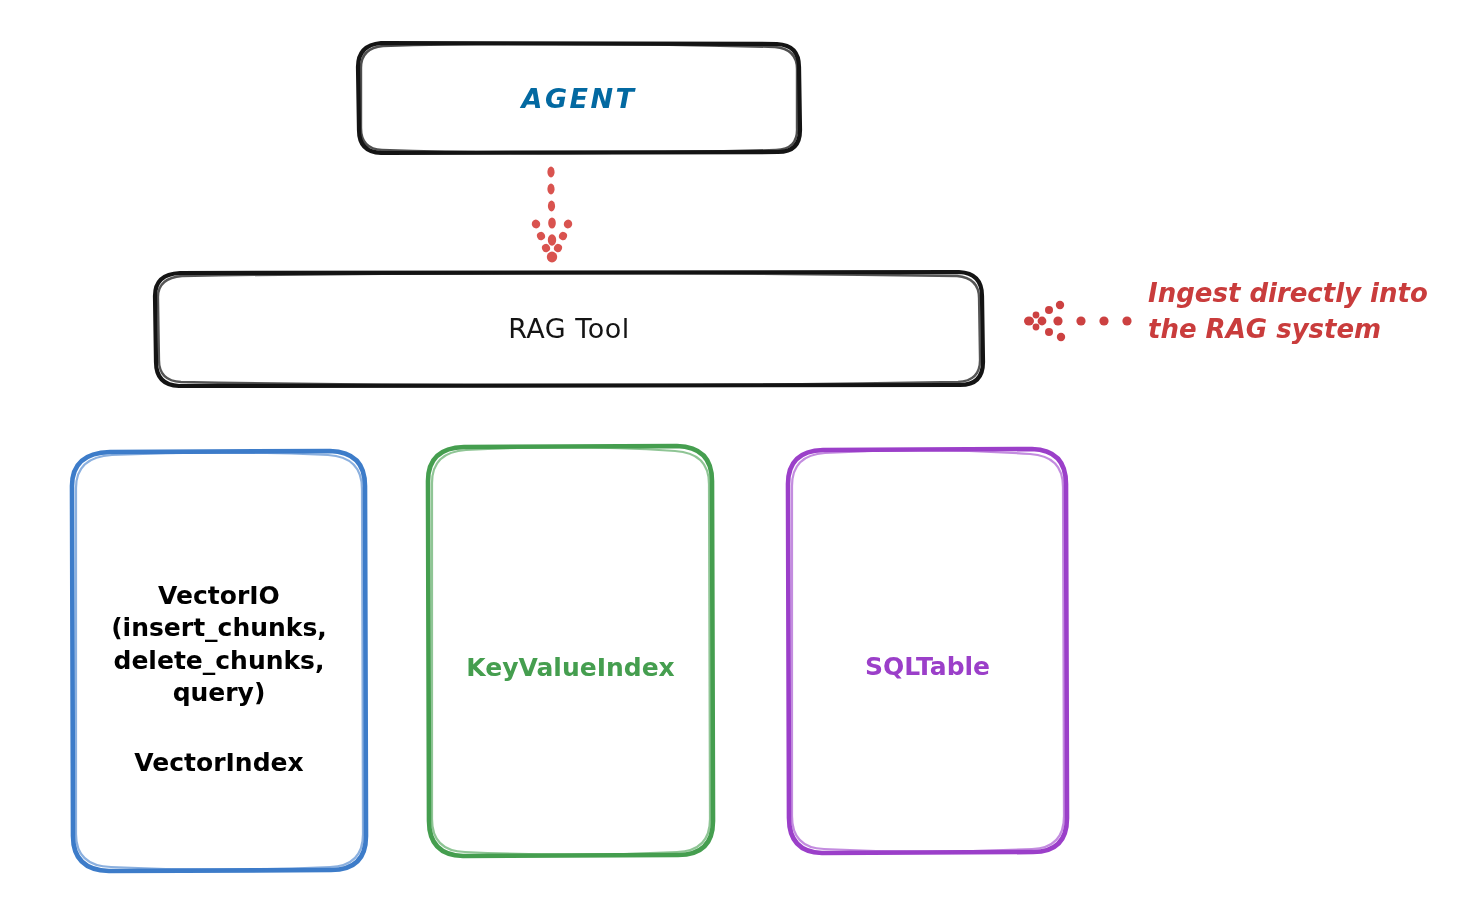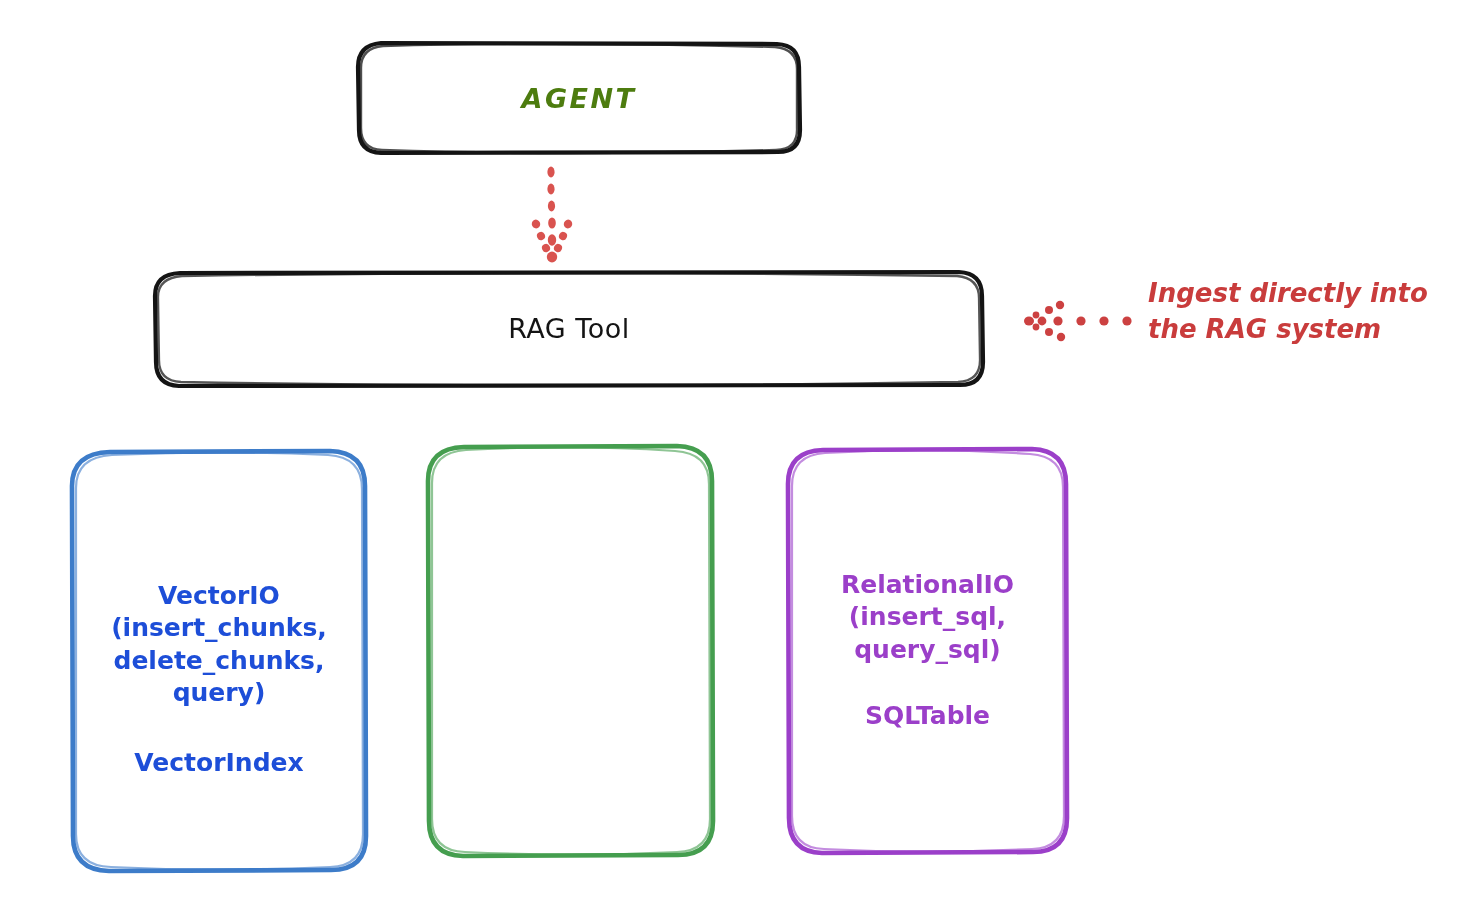--- a/index.html
+++ b/index.html
@@ -41,21 +41,21 @@
     top: 42px;
     width: 442px;
     height: 112px;
   }
   #agent-node .label {
     font-family: "DejaVu Sans", sans-serif;
     font-size: 27px;
     font-style: italic;
     font-weight: 600;
     letter-spacing: 2.5px;
-    color: #4d7c0f;
+    color: #0369a1;
   }
 
   
   #rag-node {
     left: 155px;
     top: 272px;
     width: 828px;
     height: 113px;
   }
   #rag-node .label {
@@ -76,21 +76,21 @@
   }
   .card .title { font-size: 25px; }
   .card .sub   { font-size: 25px; margin-top: 34px; }
 
   #vector-node {
     left: 72px;
     top: 450px;
     width: 294px;
     height: 422px;
   }
-  #vector-node .title, #vector-node .sub { color: #1d4ed8; margin-top: 37px; }
+  #vector-node .title, #vector-node .sub { color: #000000; margin-top: 37px; }
 
   #kv-node {
     left: 428px;
     top: 446px;
     width: 285px;
     height: 410px;
   }
   #kv-node .title, #kv-node .sub { color: #459e4f; }
 
   #rel-node {
@@ -193,23 +193,21 @@
 
 <div class="node card" id="vector-node">
   <span class="title">VectorIO
 (insert_chunks,
 delete_chunks,
 query)</span>
   <span class="sub">VectorIndex</span>
 </div>
 
 <div class="node card" id="kv-node">
+  <span class="sub">KeyValueIndex</span>
 </div>
 
 <div class="node card" id="rel-node">
-  <span class="title">RelationalIO
-(insert_sql,
-query_sql)</span>
   <span class="sub">SQLTable</span>
 </div>
 
 <div id="ingest-note">Ingest directly into
 the RAG system</div>
 
 </body></html>

